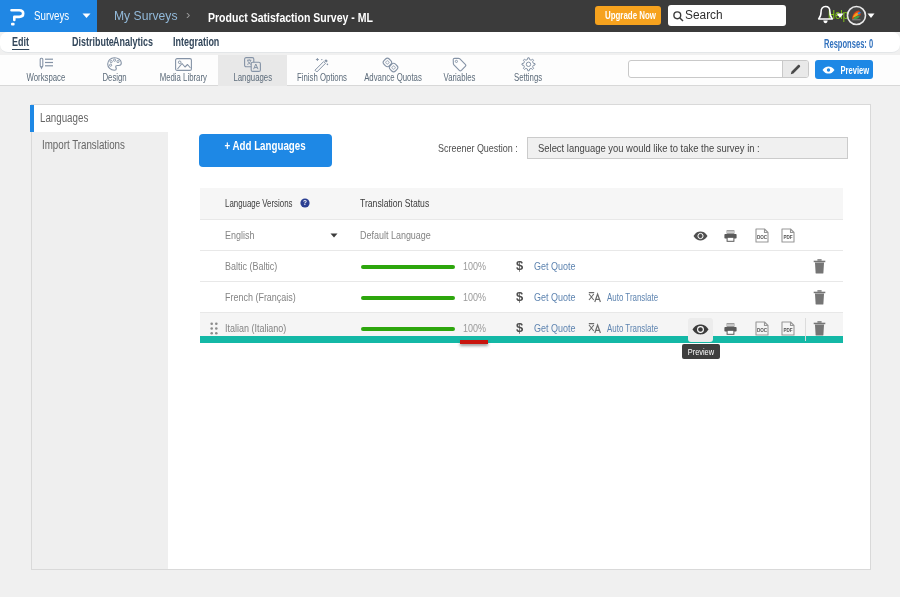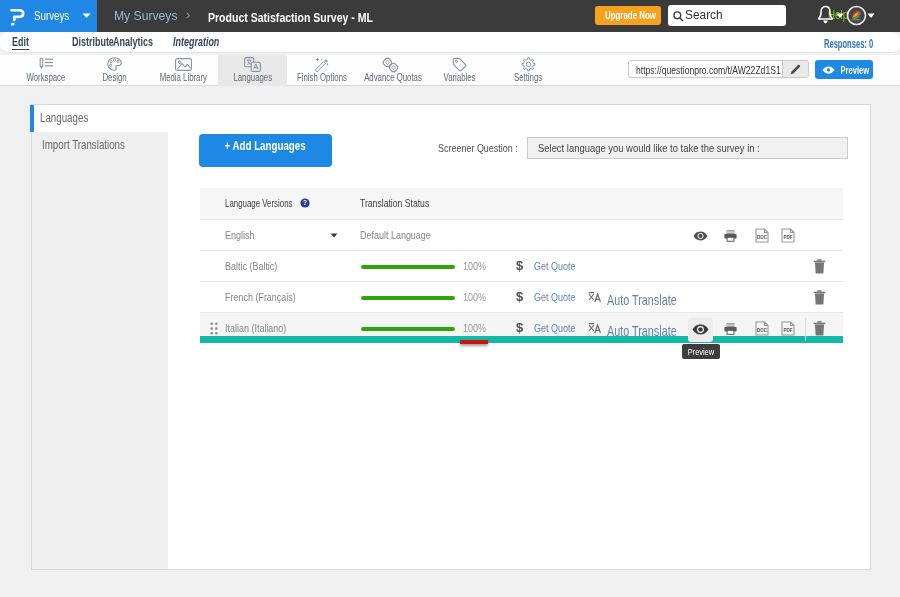--- a/index.html
+++ b/index.html
@@ -50,21 +50,21 @@
 
 .thead { position:absolute; left:200px; top:188px; width:643px; height:31px; background:#f6f6f6; }
 .th { position:absolute; top:9px; font-size:11.5px; font-weight:normal; color:#3c3c3c; }
 .trow { position:absolute; left:200px; width:643px; height:31px; border-top:1px solid #e8e8e8; }
 .lang { position:absolute; left:25px; top:9px; font-size:11.5px; color:#848484; }
 .defaultlang { position:absolute; left:160px; top:9px; font-size:11.5px; color:#848484; }
 .pbar { position:absolute; left:161px; top:14px; width:94px; height:4px; border-radius:2px; background:#2da60d; }
 .pct { position:absolute; left:263px; top:9px; font-size:11.5px; color:#999; }
 .dollar { position:absolute; left:316px; top:7px; font-size:13px; color:#4e4e4e; font-weight:bold; }
 .getquote { position:absolute; left:334px; top:9px; font-size:11.5px; color:#5e84b0; }
-.autotxt { position:absolute; left:407px; top:9px; font-size:15px; color:#5e84b0;text-align:center; }
+.autotxt { position:absolute; left:407px; top:9px; font-size:11px; color:#5e84b0;text-align:center; }
 .redmark { position:absolute; left:260px; top:27px; width:28px; height:4px; background:#c9150e; box-shadow:0 2px 3px rgba(90,90,90,.6); }
 .tooltip { position:absolute; left:682px; top:344px; width:38px; height:15px; background:#3e3e3e; border-radius:2px; color:#fff; font-size:9.5px; text-align:center; line-height:15px; }
 .rowicon { position:absolute; top:8px; }
 .eyebg { position:absolute; left:488px; top:5px; width:25px; height:24px; background:#ececec; border-radius:3px; }
 .vsep { position:absolute; left:605px; top:5px; width:1px; height:23px; background:#dcdcdc; }
 .dots { position:absolute; left:10px; top:9px; }
 </style>
 </head>
 <body>
 
@@ -113,21 +113,21 @@
 <div class="tabrow">
   <div class="tab" style="left:12px;">
       <span class="cx" style="border-bottom:1px solid #33475b; padding-bottom:1px;">Edit</span>
     </div>
   <div class="tab" style="left:48px;padding-left:24px;">
       <span class="cx">Distribute</span>
     </div>
   <div class="tab" style="left:113px;">
       <span class="cx">Analytics</span>
     </div>
-  <div class="tab" style="left:173px;font-style:italic;">
+  <div class="tab" style="left:173px;">
       <span class="cx">Integration</span>
     </div>
   <div class="responses"><span class="cx" style="transform:scaleX(0.63);">Responses: 0</span></div>
 </div>
 
 <div class="toolbar">
   <div class="titem" style="left:11px;">
     <div class="ticon"><svg width="16" height="14" viewBox="0 0 16 14">
       <rect x="2.2" y="1.2" width="2.6" height="8.6" rx="1" fill="none" stroke="#8593a6" stroke-width="1.1"></rect>
       <path d="M2.2 9.8 L3.5 12.6 L4.8 9.8" fill="#8593a6"></path>
@@ -192,21 +192,20 @@
   </div>
   <div class="titem" style="left:494px;">
     <div class="ticon"><svg width="15" height="15" viewBox="0 0 15 15">
       <path d="M7.5 1 L8.9 1 L9.3 2.8 L10.8 3.4 L12.3 2.4 L13.3 3.4 L12.3 4.9 L12.9 6.4 L14.7 6.8 L14.7 8.2 L12.9 8.6 L12.3 10.1 L13.3 11.6 L12.3 12.6 L10.8 11.6 L9.3 12.2 L8.9 14 L7.5 14 L7.1 12.2 L5.6 11.6 L4.1 12.6 L3.1 11.6 L4.1 10.1 L3.5 8.6 L1.7 8.2 L1.7 6.8 L3.5 6.4 L4.1 4.9 L3.1 3.4 L4.1 2.4 L5.6 3.4 L7.1 2.8 Z" fill="none" stroke="#8593a6" stroke-width="1" transform="translate(-0.7 -0.2)"></path>
       <circle cx="7.5" cy="7.3" r="2.2" fill="none" stroke="#8593a6" stroke-width="1"></circle>
     </svg></div>
     <div class="tlabel"><span class="cxc">Settings</span></div>
   </div>
 </div>
 <div class="urlgroup">
-  <div class="urltext"><span class="cx">https://questionpro.com/t/AW22Zd1S1</span></div>
   <div class="urlpencil"><svg style="margin:3px 0 0 7px;" width="11" height="11" viewBox="0 0 11 11">
         <path d="M0.8 10.2 L1.5 7.6 L8 1.1 C8.4 0.7 9 0.7 9.4 1.1 L9.9 1.6 C10.3 2 10.3 2.6 9.9 3 L3.4 9.5 Z" fill="#4a4a4a"></path>
       </svg></div>
 </div>
 <div class="previewbtn">
   <svg class="abs" style="left:7px;top:5.5px;" width="13" height="8" viewBox="0 0 13 8">
       <path d="M0.5 4 C2.5 1 4.5 0.4 6.5 0.4 C8.5 0.4 10.5 1 12.5 4 C10.5 7 8.5 7.6 6.5 7.6 C4.5 7.6 2.5 7 0.5 4 Z" fill="#fff"></path>
       <circle cx="6.5" cy="4" r="1.7" fill="#1e88e5"></circle>
     </svg>
   <span class="cxc s72 abs" style="left:20px;top:3.5px;font-size:10.5px;">Preview</span>

